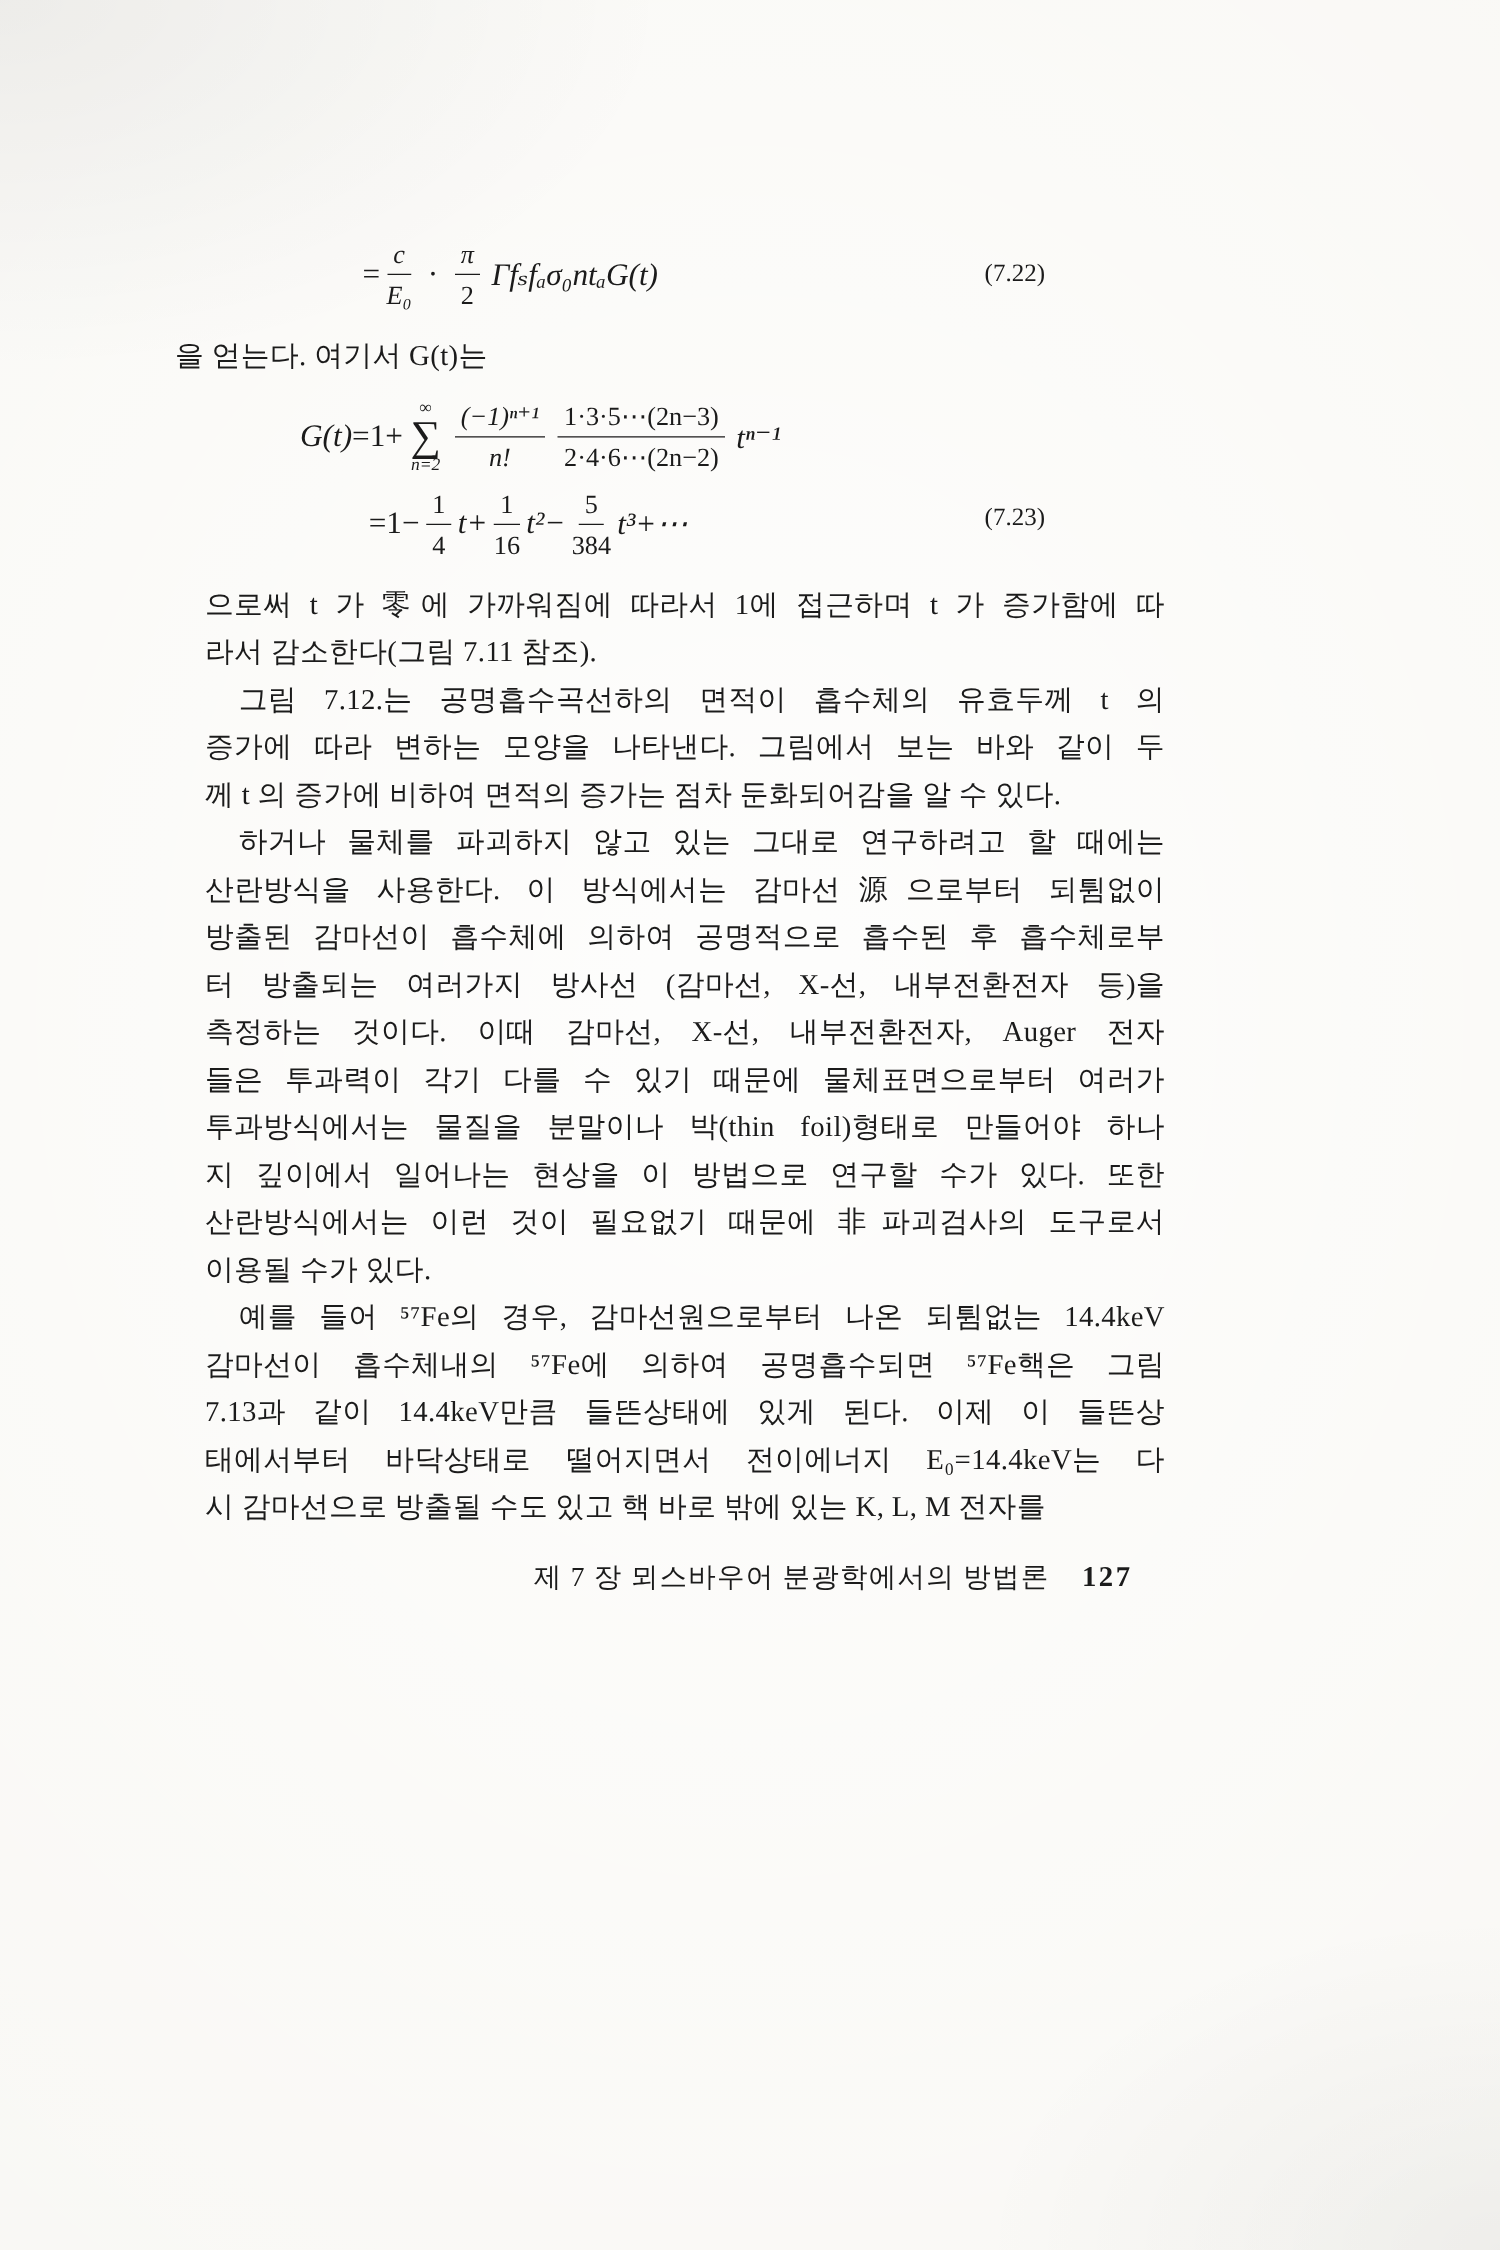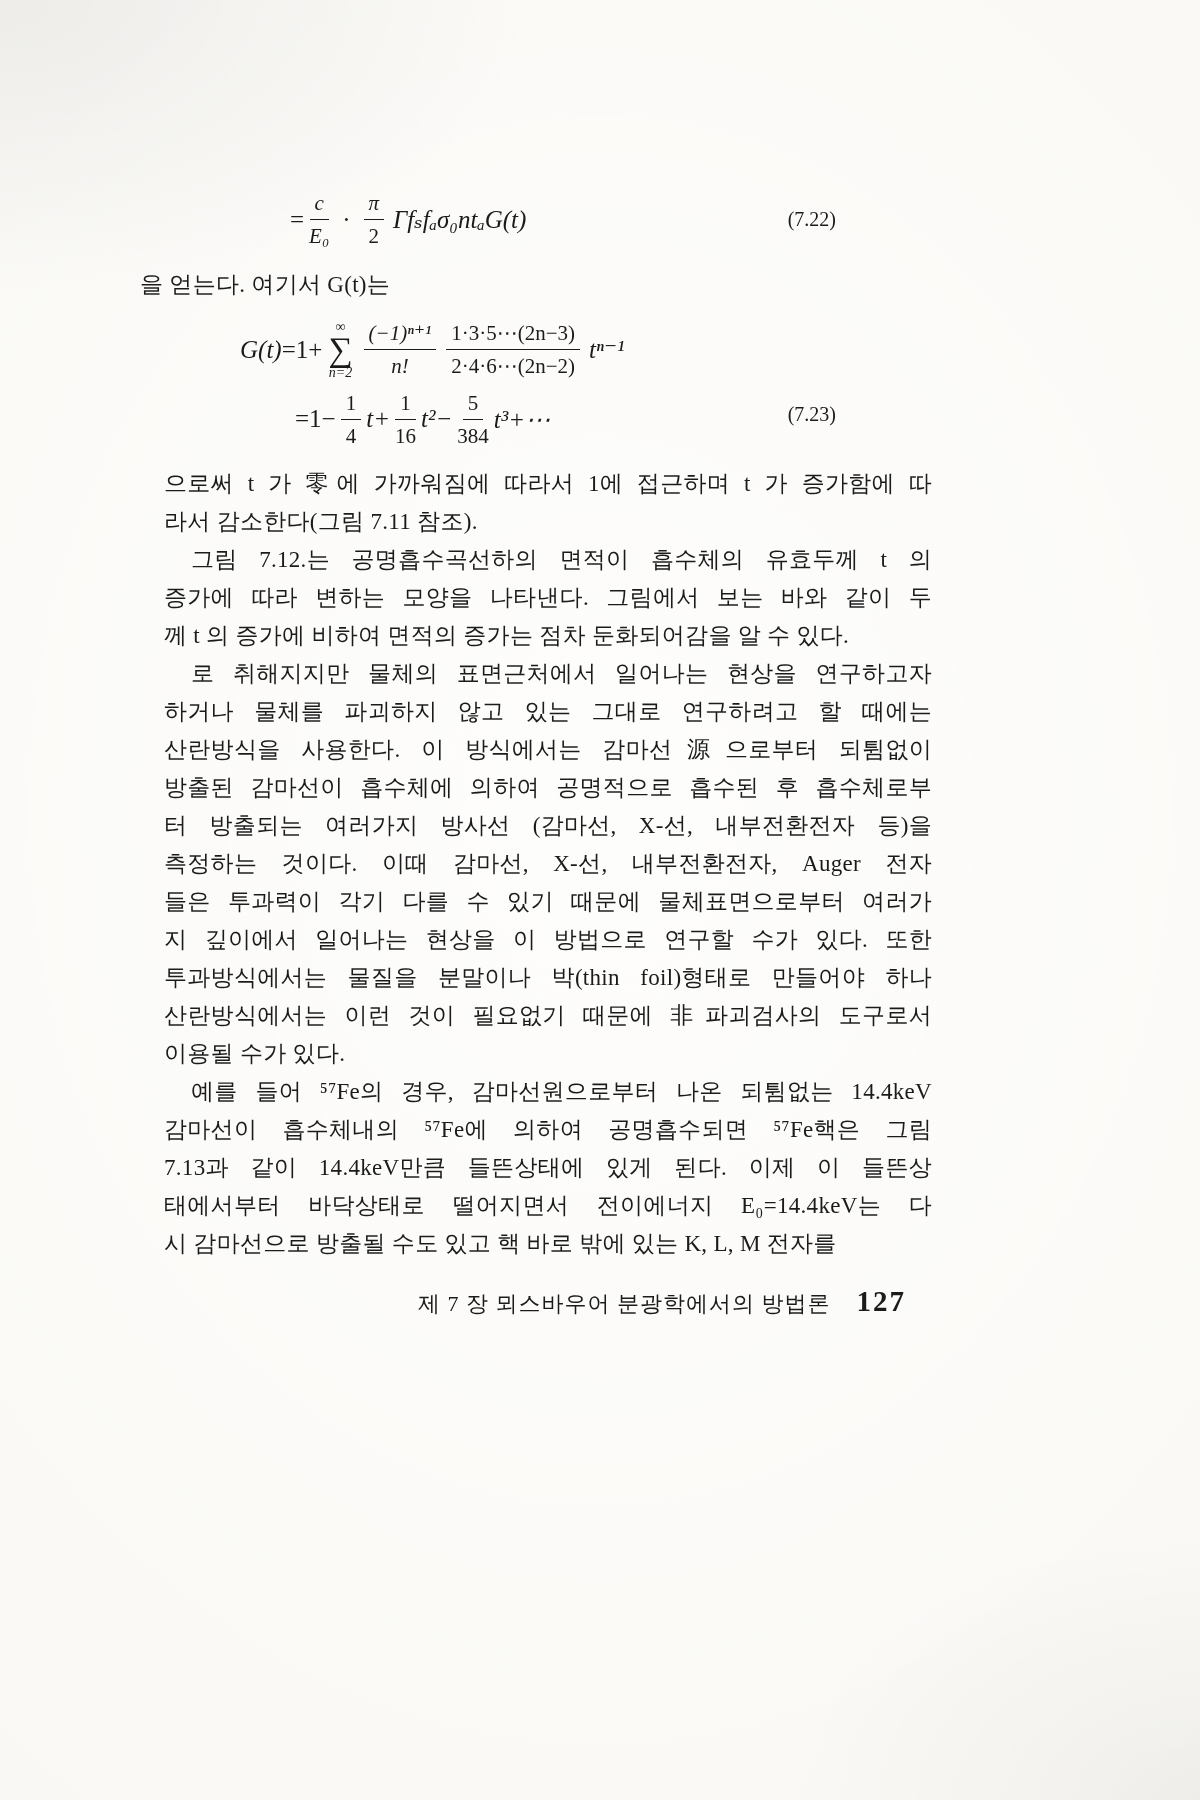--- a/index.html
+++ b/index.html
@@ -51,21 +51,21 @@
     font-size:27px; font-weight:bold; letter-spacing:1px;
     margin-top:28px; margin-bottom:30px;
   }
 
   
   .footer {
     display:flex; justify-content:flex-end; align-items:baseline;
     margin-top:22px; padding-right:2px;
     font-size:22px; letter-spacing:1px;
   }
-  .footer .page-number { font-weight:bold; margin-left:26px; font-size:29px; letter-spacing:2px; }
+  .footer .page-number { font-weight:bold; margin-left:26px; font-size:23px; letter-spacing:2px; }
 </style>
 </head>
 <body>
 
 <div class="page-vignette"></div>
 
 <div class="content">
 
   <div class="eq-row eq-722">
     <span class="eq-body">
@@ -135,29 +135,28 @@
     </div>
 
   <div class="para indent">
       <div class="line">그림 7.12.는  공명흡수곡선하의  면적이  흡수체의  유효두께 t 의</div>
       <div class="line">증가에 따라 변하는 모양을 나타낸다.  그림에서 보는 바와 같이 두</div>
       <div class="line last">께 t 의 증가에 비하여 면적의 증가는 점차 둔화되어감을 알 수 있다.</div>
     </div>
 
 
   <div class="para indent">
-      <div class="line">로 취해지지만 물체의  표면근처에서  일어나는 현상을  연구하고자</div>
       <div class="line">하거나 물체를 파괴하지  않고 있는  그대로  연구하려고 할  때에는</div>
       <div class="line">산란방식을 사용한다.   이 방식에서는   감마선源으로부터  되튐없이</div>
       <div class="line">방출된 감마선이 흡수체에 의하여 공명적으로 흡수된 후 흡수체로부</div>
       <div class="line">터 방출되는 여러가지 방사선 (감마선, X-선, 내부전환전자 등)을</div>
       <div class="line">측정하는 것이다.  이때 감마선,  X-선,  내부전환전자,  Auger 전자</div>
       <div class="line">들은 투과력이 각기 다를 수 있기 때문에 물체표면으로부터 여러가</div>
+      <div class="line">투과방식에서는 물질을 분말이나 박(thin foil)형태로 만들어야 하나</div>
       <div class="line">지 깊이에서 일어나는 현상을 이 방법으로 연구할 수가 있다.  또한</div>
-      <div class="line">투과방식에서는 물질을 분말이나 박(thin foil)형태로 만들어야 하나</div>
       <div class="line">산란방식에서는 이런 것이 필요없기 때문에 非파괴검사의 도구로서</div>
       <div class="line last">이용될 수가 있다.</div>
     </div>
 
   <div class="para indent">
       <div class="line">예를 들어 ⁵⁷Fe의 경우,  감마선원으로부터 나온 되튐없는 14.4keV</div>
       <div class="line">감마선이  흡수체내의  ⁵⁷Fe에  의하여  공명흡수되면  ⁵⁷Fe핵은  그림</div>
       <div class="line">7.13과 같이  14.4keV만큼  들뜬상태에  있게  된다.  이제  이  들뜬상</div>
       <div class="line">태에서부터  바닥상태로  떨어지면서  전이에너지  E₀=14.4keV는  다</div>
       <div class="line last">시 감마선으로 방출될 수도 있고 핵 바로 밖에 있는 K, L, M 전자를</div>

